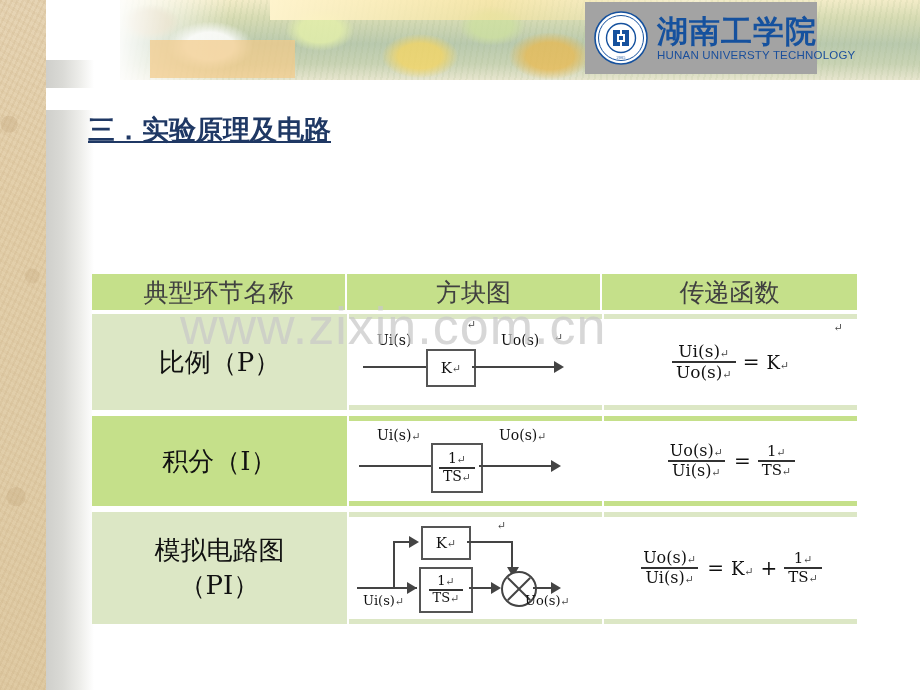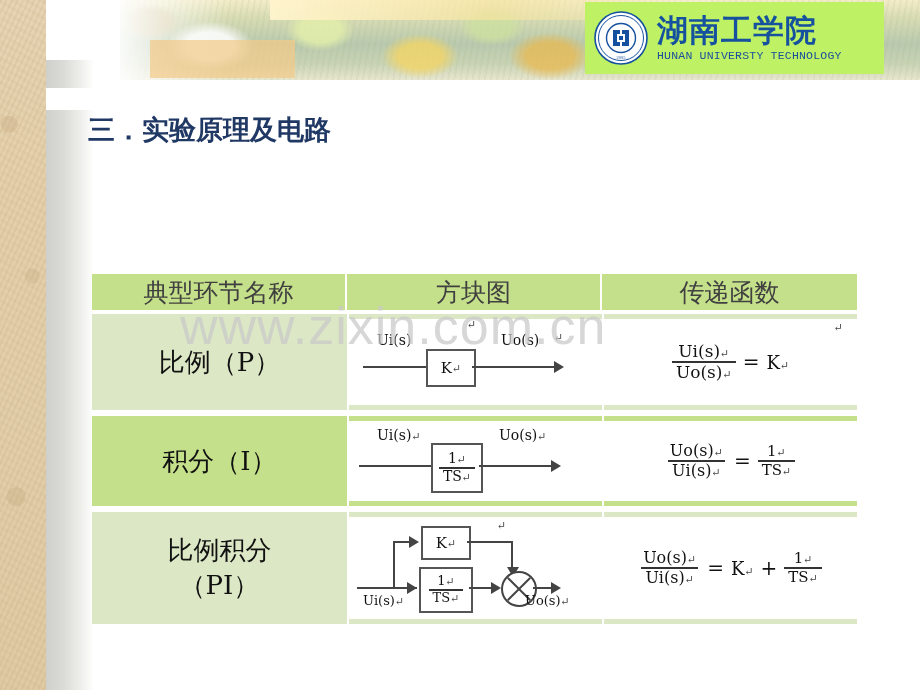--- a/index.html
+++ b/index.html
@@ -54,42 +54,42 @@
     position:absolute;left:150px;top:0;width:440px;height:20px;
     background:linear-gradient(90deg,rgba(255,244,205,.95),rgba(246,228,160,.7),rgba(255,255,255,.2));
   }
   .banner-tan-block{
     position:absolute;left:30px;top:40px;width:145px;height:38px;
     background:rgba(243,202,137,.72);
   }
 
   
   .logo-box{
-    position:absolute;left:585px;top:2px;width:299px;height:72px;background:#bef264;
+    position:absolute;left:585px;top:2px;width:232px;height:72px;background:#a3a3a3;
     display:flex;align-items:center;padding-left:8px;box-sizing:border-box;
   }
   .logo-seal{width:56px;height:56px;flex:0 0 56px;position:relative;}
   .logo-seal svg{display:block;}
   .logo-text{margin-left:8px;display:flex;flex-direction:column;justify-content:center;}
   .logo-cn{
     font-family:"DejaVu Sans",sans-serif;font-weight:bold;font-size:31px;color:#15519e;
     letter-spacing:1px;line-height:1.05;white-space:nowrap;
   }
   .logo-en{
-    font-family:Liberation Mono, monospace;font-size:11.5px;color:#1a4f9c;
+    font-family:Liberation Sans, sans-serif;font-size:11.5px;color:#1a4f9c;
     letter-spacing:.2px;margin-top:2px;white-space:nowrap;
   }
 
   
   .heading{
     position:absolute;left:88px;top:112px;
     font-family:"DejaVu Sans",sans-serif;font-weight:bold;font-size:27px;
     color:#1f3864;white-space:nowrap;
   }
-  .heading .underline{}
+  .heading .underline{text-decoration:underline;}
   .para{
     position:absolute;left:88px;top:160px;width:720px;
     font-family:"DejaVu Serif","Liberation Serif",serif;font-size:22.5px;color:#3e3e3e;
     line-height:1.33;
   }
   .subheading{
     position:absolute;left:88px;top:232px;
     font-family:"DejaVu Sans",sans-serif;font-weight:bold;font-size:23px;color:#202020;
     white-space:nowrap;
   }
@@ -317,21 +317,21 @@
             </div>
           </div>
         </td>
       </tr>
       <tr class="row-divider">
           <td colspan="3"></td>
         </tr>
 
       <tr class="row-a" style="height:112px">
         <td class="name-cell">
-          <div>比例积分</div>
+          <div>模拟电路图</div>
           <div>（PI）</div>
         </td>
         <td class="diagram-cell tbl-border-l">
           <div class="cellwrap" style="height:102px">
             <div class="dg">
               <span class="lbl pilcrow" style="left:148px;top:2px">↵</span>
 
               <div class="ln" style="left:8px;top:70px;width:60px"></div>
               <span class="lbl" style="left:14px;top:76px;font-size:13px"><span>Ui(s)</span><span class="pilcrow">↵</span></span>
 

